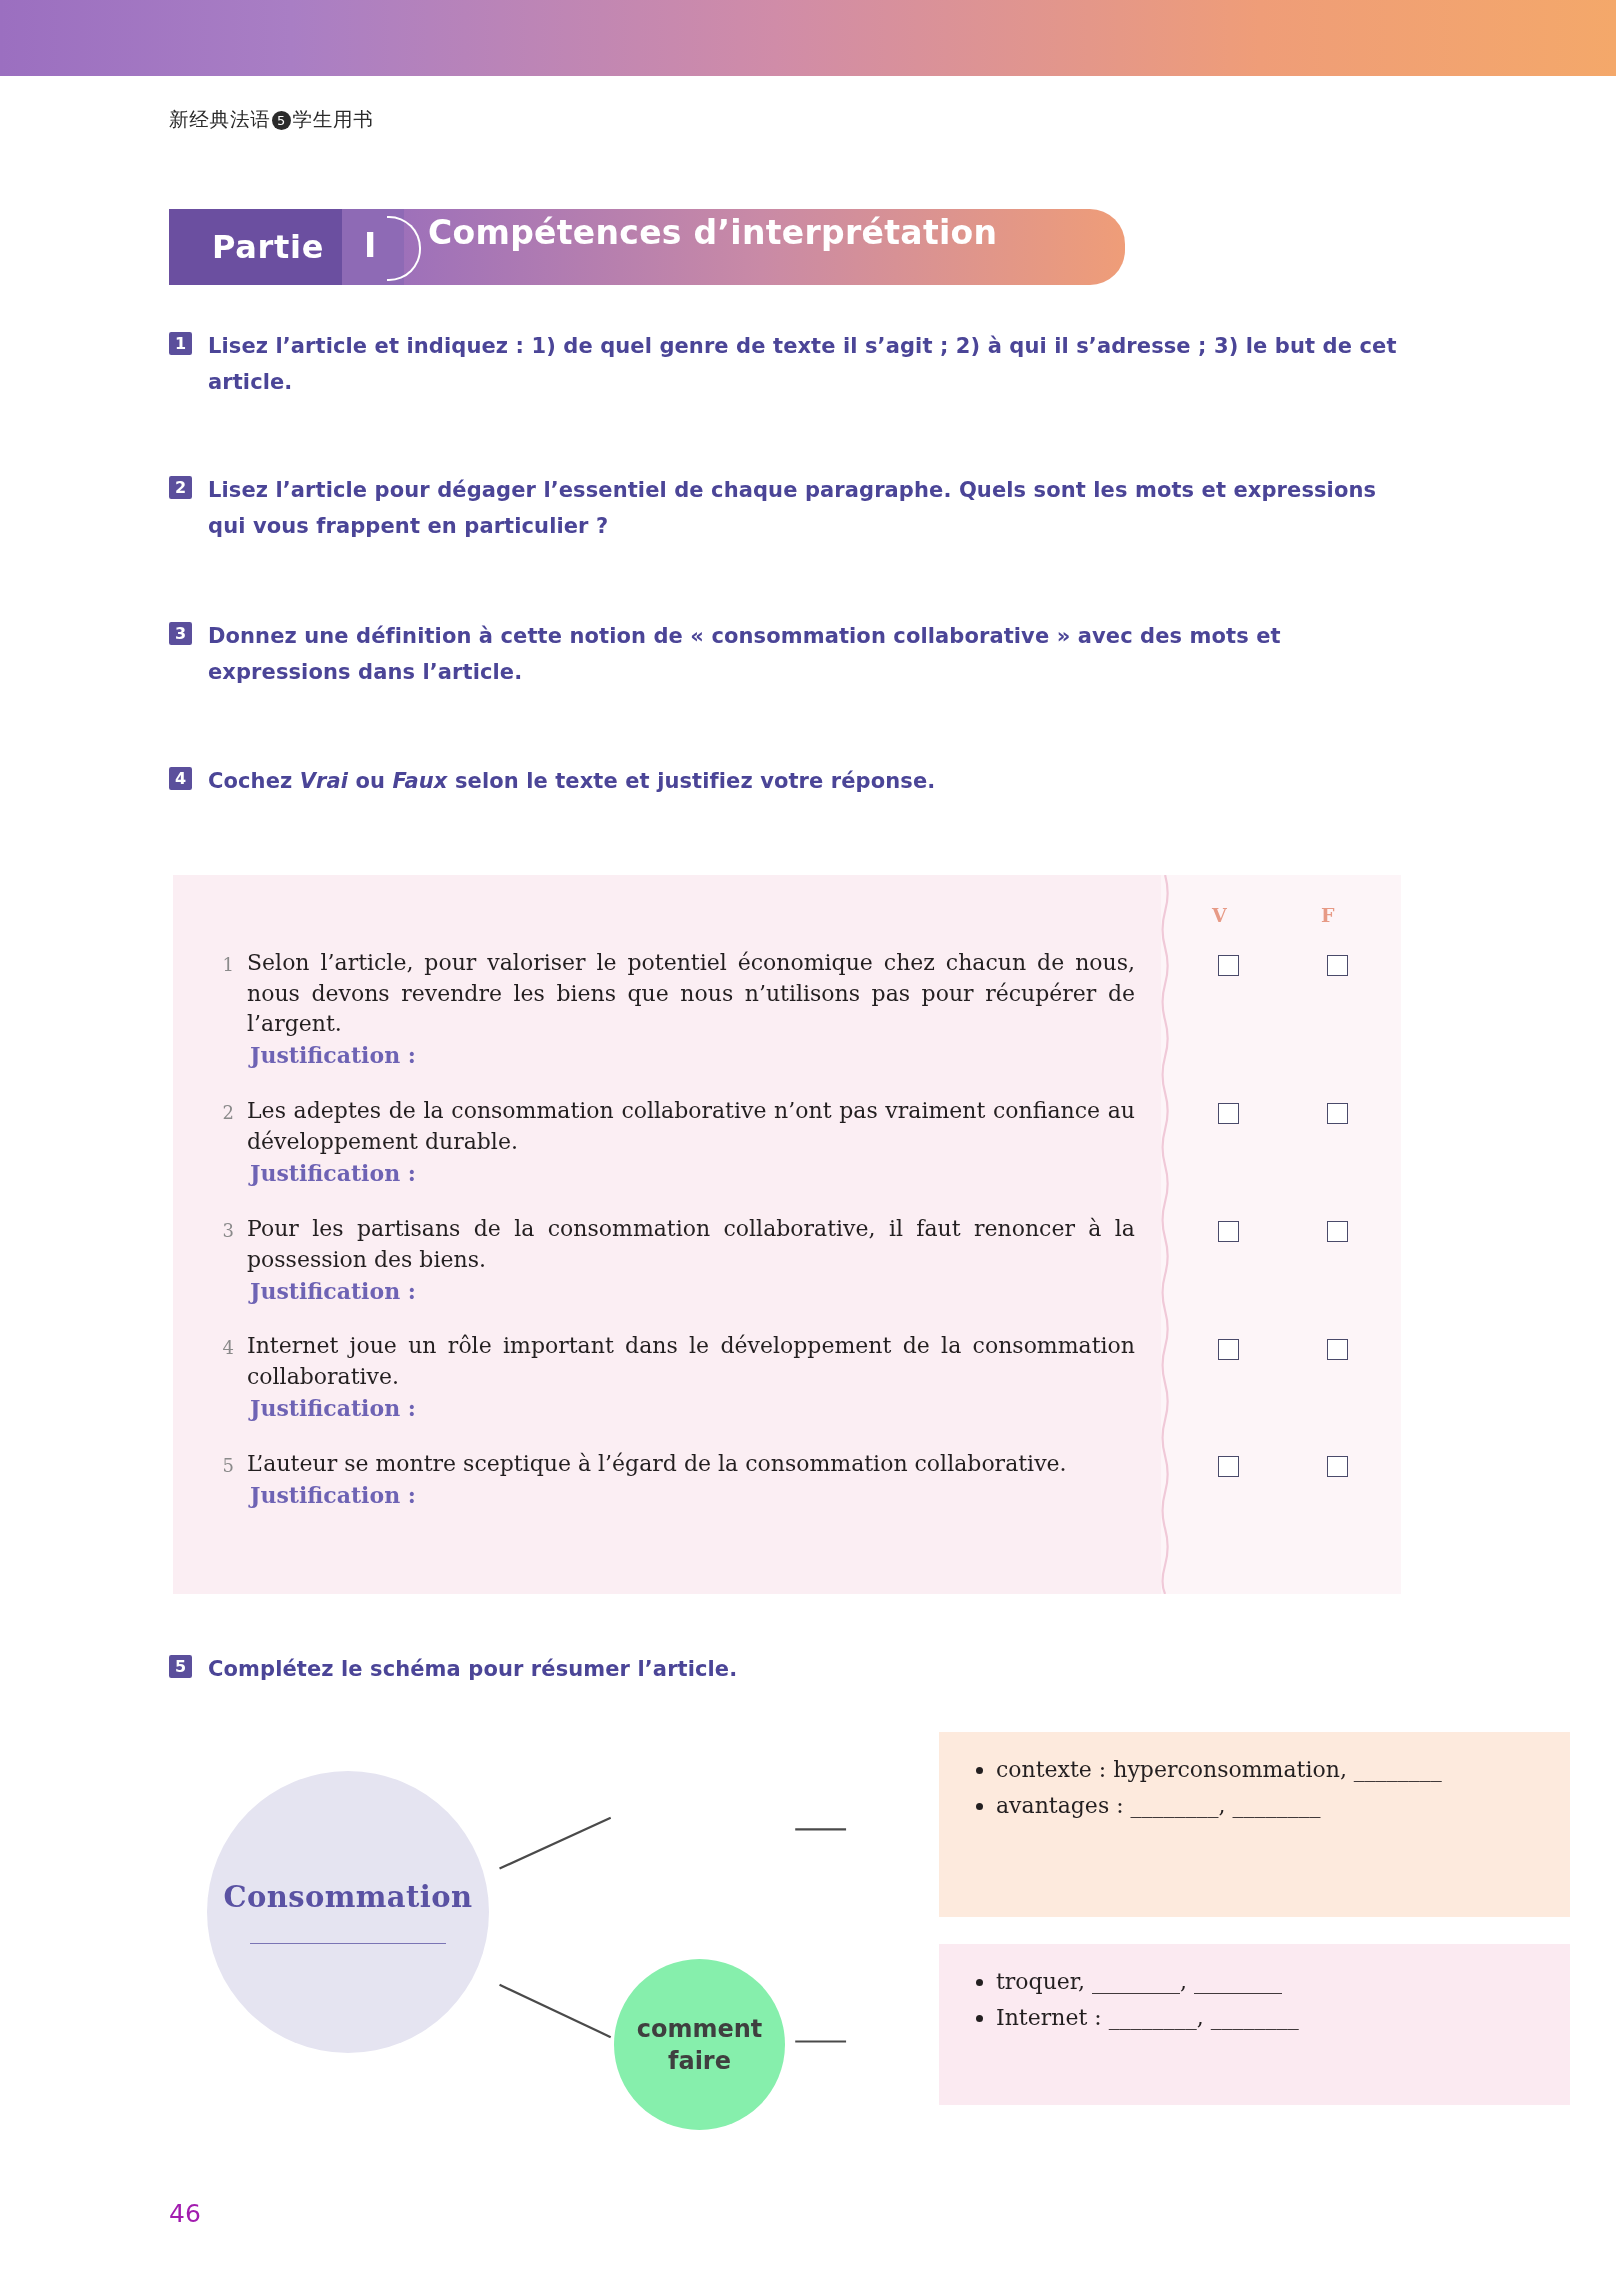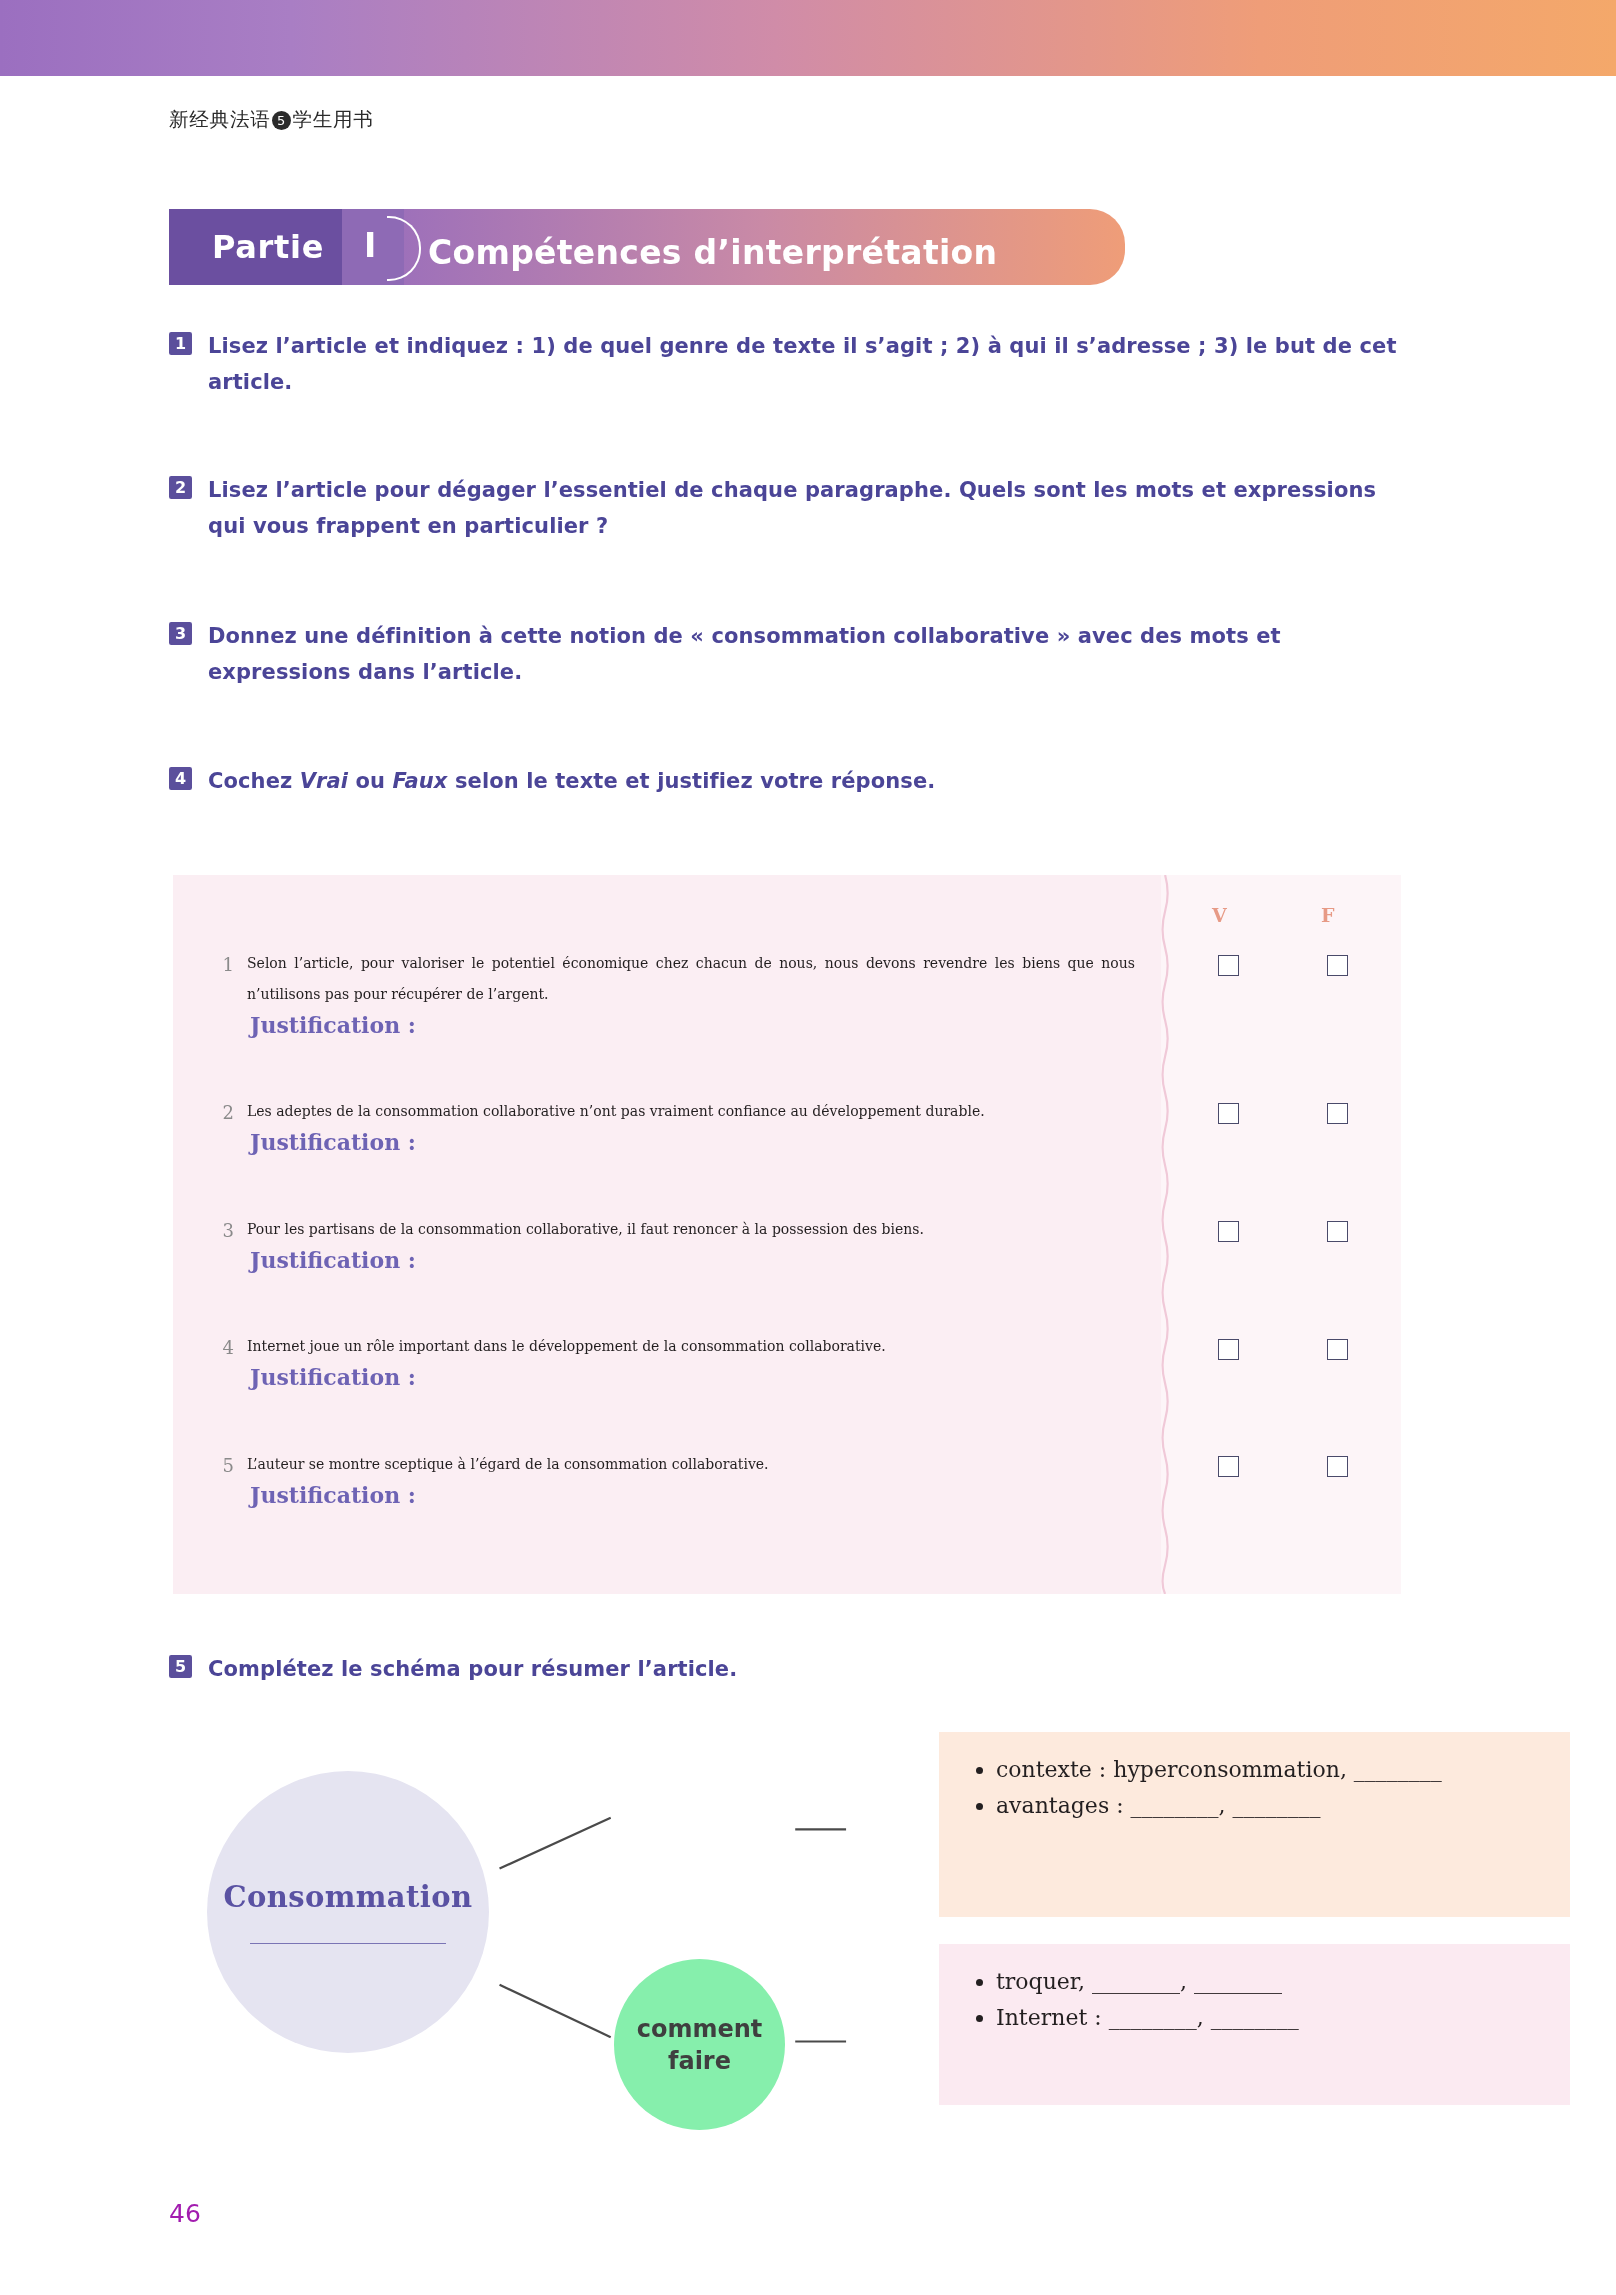--- a/index.html
+++ b/index.html
@@ -95,21 +95,21 @@
   .banner-num-arc {
     position: absolute;
     left: 218px; top: 7.3px;
     width: 32px; height: 61px;
     border: 2.2px solid #ffffff;
     border-left: none;
     border-radius: 0 32px 32px 0;
   }
   .banner-title {
     position: absolute;
-    left: 259px; top: 24px;
+    left: 259px; top: 4px;
     font-family: "DejaVu Sans", sans-serif;
     font-weight: bold;
     font-size: 33px;
     color: #ffffff;
     letter-spacing: 0.3px;
   }
 
   
   .q {
     position: absolute;
@@ -181,21 +181,21 @@
     left: 0; top: 5.8px;
     width: 22px;
     text-align: right;
     font-family: "DejaVu Serif", serif;
     font-size: 18px;
     color: #8a8a8a;
   }
   .vf-body {
     margin-left: 35px;
     font-family: "DejaVu Serif", serif;
-    font-size: 14px;
+    font-size: 22px;
     line-height: 30.5px;
     color: #231f20;
     text-align: justify;
   }
   .vf-just {
     margin-left: 38px;
     margin-top: 2.9px;
     font-family: "DejaVu Serif", serif;
     font-size: 22px;
     color: #6e63b4;

